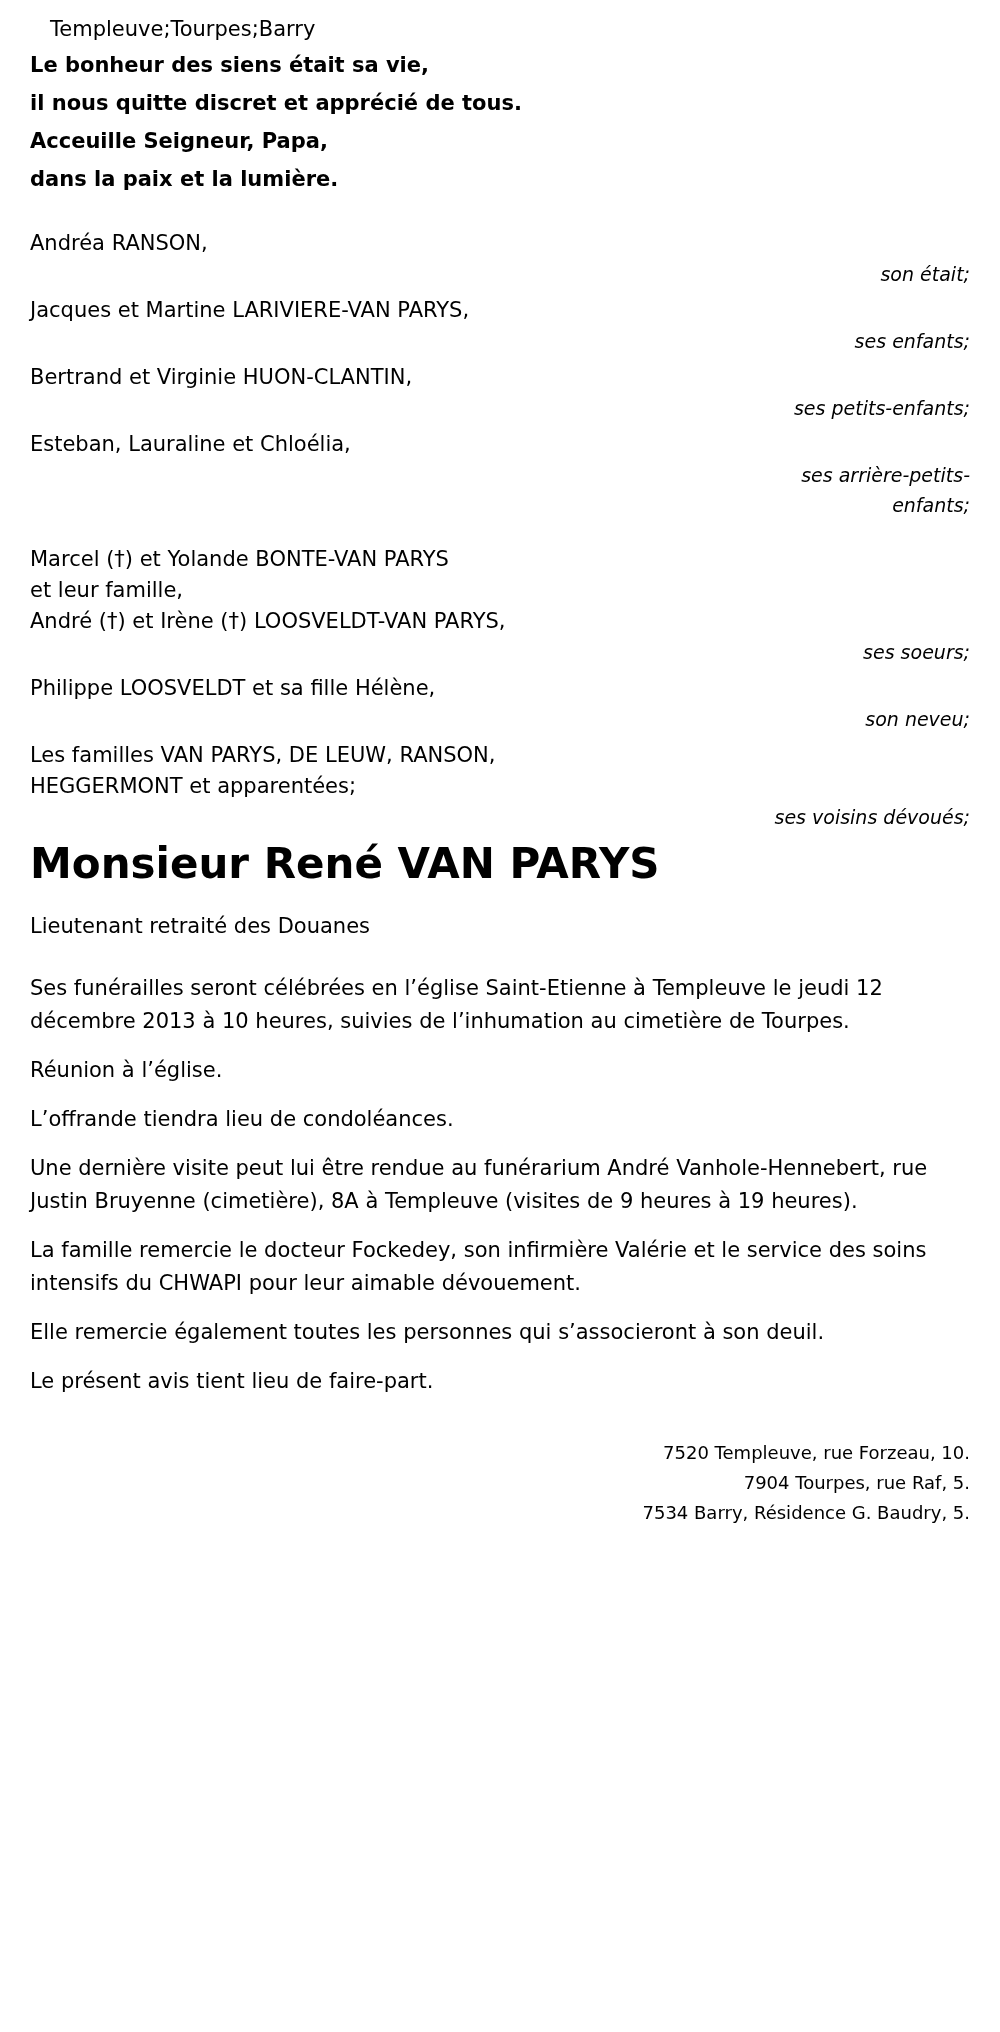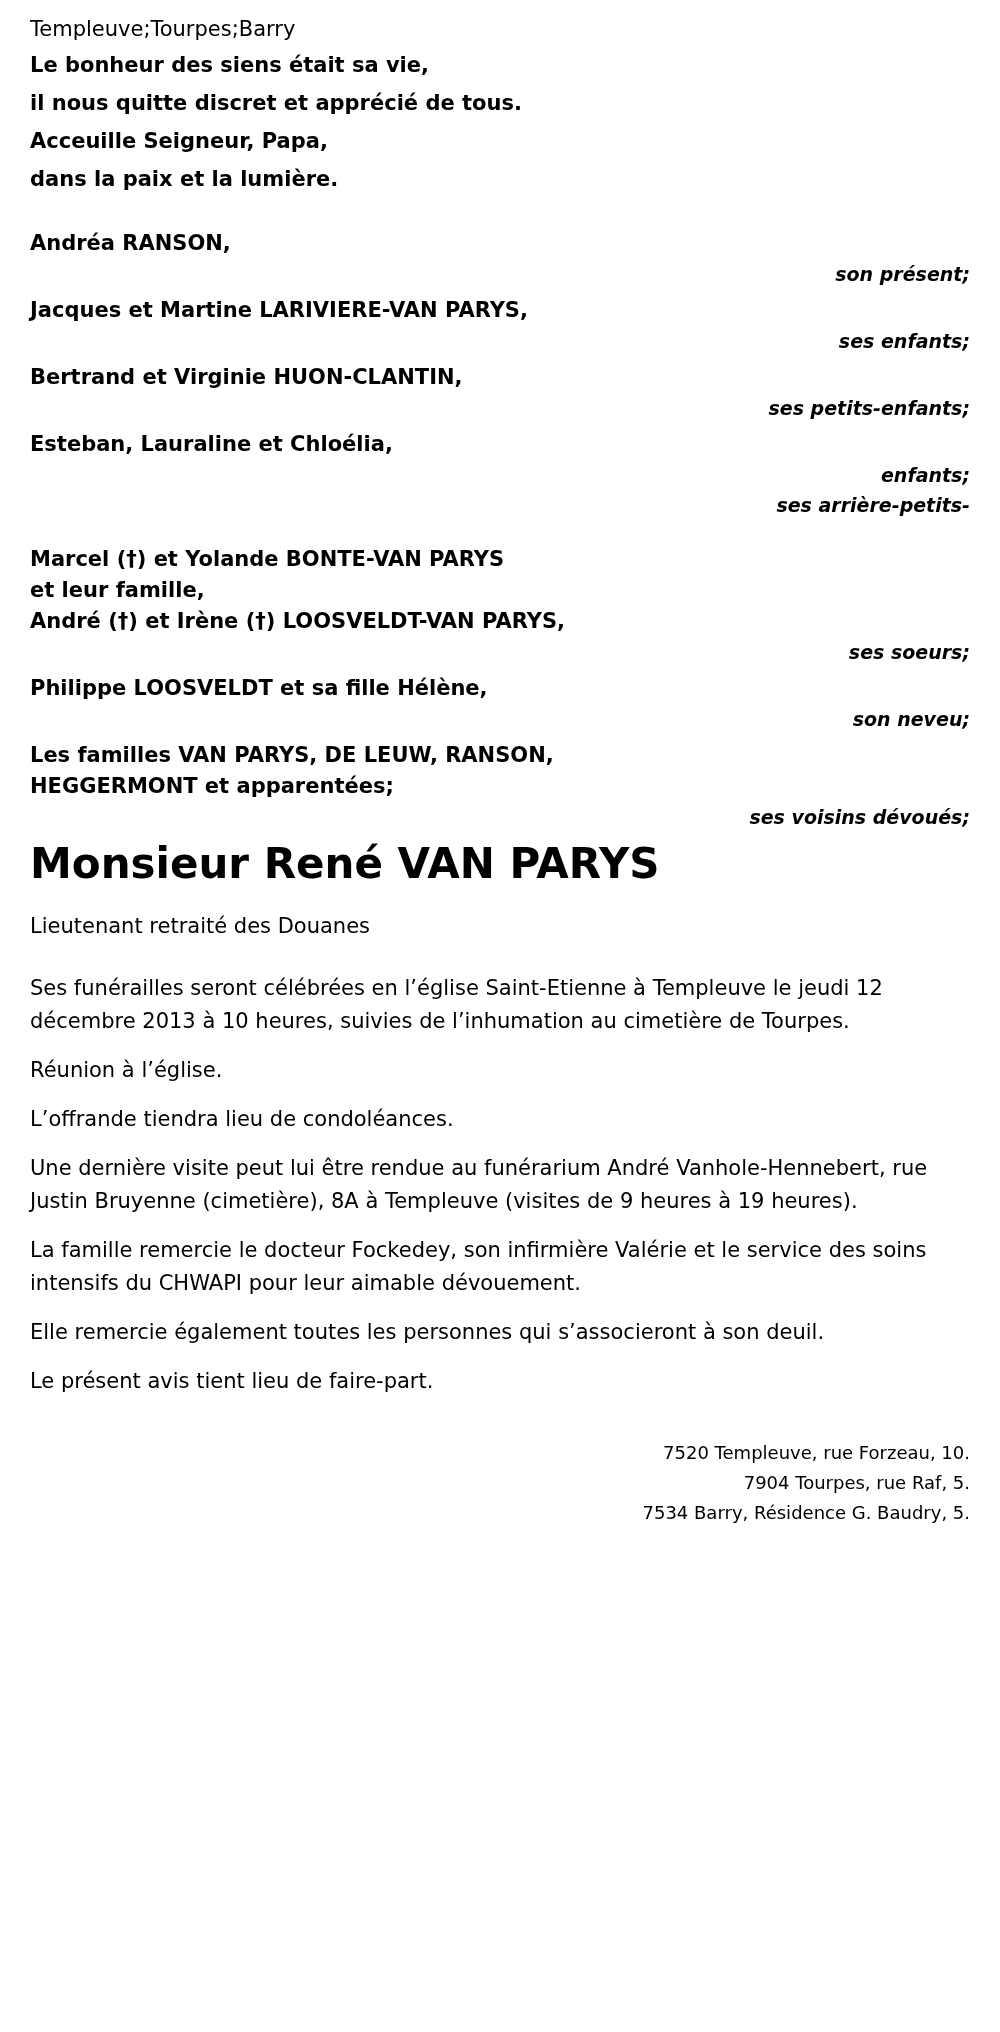--- a/index.html
+++ b/index.html
@@ -15,33 +15,33 @@
   }
   .page {
     width: 1000px;
     box-sizing: border-box;
     padding: 14px 30px 20px 30px;
   }
   .locations {
     font-size: 21px;
     line-height: 30px;
     margin-bottom: 2px;
+    margin-left: 20px;
   }
   .poem {
     font-weight: bold;
     font-size: 21px;
     line-height: 38px;
     margin-bottom: 10px;
   }
   .poem div { white-space: nowrap; }
 
   .family {
     margin-top: 30px;
     margin-bottom: 11px;
-    font-weight: bold;
   }
   .fam-row {
     display: flex;
     flex-direction: column;
     margin-bottom: 6px;
   }
   .fam-names {
     font-size: 21px;
     line-height: 31px;
     text-align: left;
@@ -98,21 +98,21 @@
       <div>Acceuille Seigneur, Papa,</div>
       <div>dans la paix et la lumière.</div>
     </div>
 
   <div class="family">
       <div class="fam-row">
         <div class="fam-names">
           <div>Andréa RANSON,</div>
         </div>
         <div class="fam-rel">
-          <div>son présent;</div>
+          <div>son était;</div>
         </div>
       </div>
       <div class="fam-row">
         <div class="fam-names">
           <div>Jacques et Martine LARIVIERE-VAN PARYS,</div>
         </div>
         <div class="fam-rel">
           <div>ses enfants;</div>
         </div>
       </div>
@@ -122,22 +122,22 @@
         </div>
         <div class="fam-rel">
           <div>ses petits-enfants;</div>
         </div>
       </div>
       <div class="fam-row">
         <div class="fam-names">
           <div>Esteban, Lauraline et Chloélia,</div>
         </div>
         <div class="fam-rel">
+          <div>ses arrière-petits-</div>
           <div>enfants;</div>
-          <div>ses arrière-petits-</div>
         </div>
       </div>
       <div class="fam-gap"></div>
       <div class="fam-row">
         <div class="fam-names">
           <div>Marcel (†) et Yolande BONTE-VAN PARYS</div>
           <div>et leur famille,</div>
           <div>André (†) et Irène (†) LOOSVELDT-VAN PARYS,</div>
         </div>
         <div class="fam-rel">

